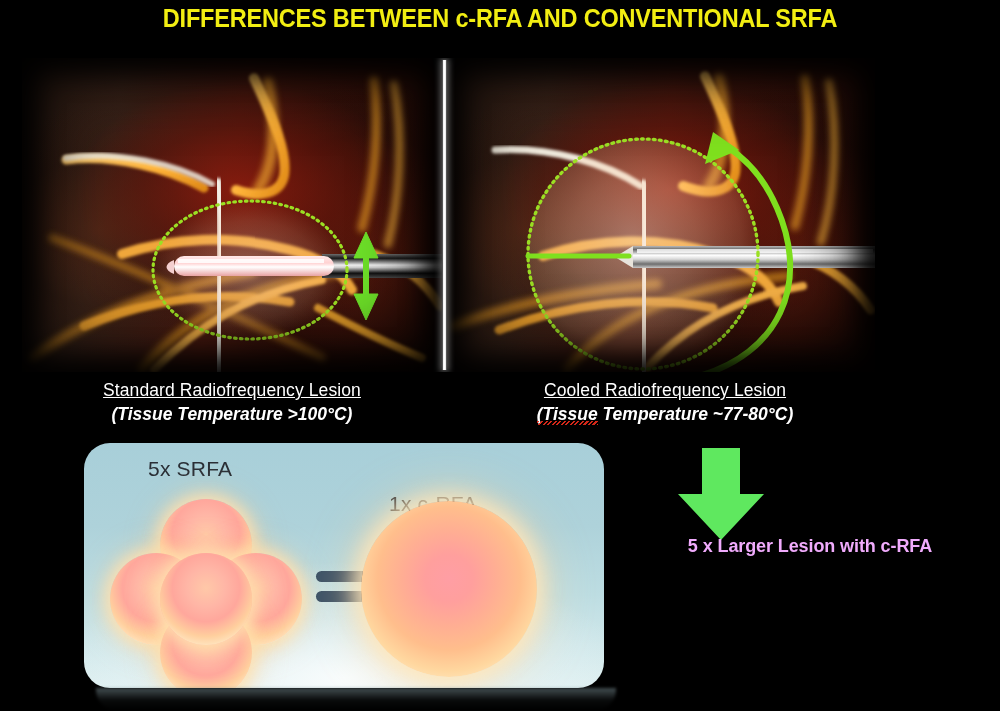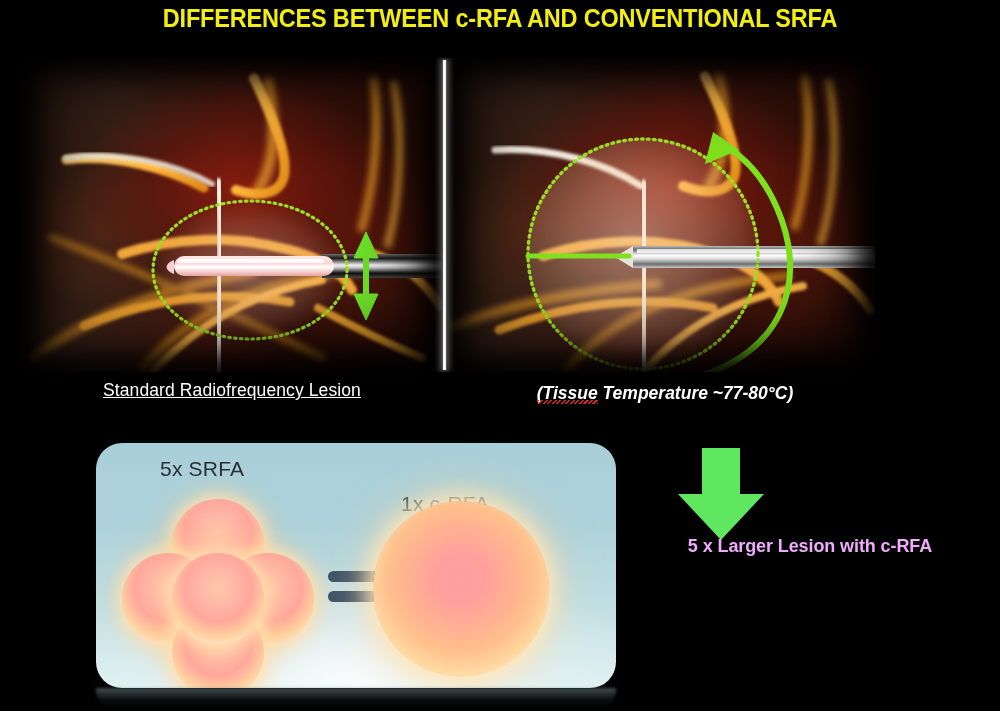--- a/index.html
+++ b/index.html
@@ -67,21 +67,21 @@
   .spell-underline { position:relative; }
   .spell-underline::after{
     content:""; position:absolute; left:0; right:0; bottom:-1px; height:4px;
     background-image:
       repeating-linear-gradient(135deg,#e02a1a 0 1.6px, rgba(224,42,26,0) 1.6px 3.2px);
     opacity:.95;
   }
 
   
   #comparison-panel {
-    position:absolute; left:96px; top:443px; width:520px; height:245px;
+    position:absolute; left:84px; top:443px; width:520px; height:245px;
     border-radius:26px;
     background:
       radial-gradient(ellipse 78% 66% at 50% 96%, rgba(255,255,255,0.82) 0%, rgba(236,246,248,0.45) 38%, rgba(255,255,255,0) 72%),
       linear-gradient(180deg,#a8cfd9 0%, #aed2da 34%, #bddde2 62%, #cfe7ea 82%, #dff0f1 100%);
     overflow:hidden;
   }
   #panel-reflection{
     position:absolute; left:96px; top:688px; width:520px; height:22px;
     border-radius:0 0 20px 20px;
     background:linear-gradient(180deg, rgba(122,142,148,0.55) 0%, rgba(40,46,48,0.22) 55%, rgba(0,0,0,0) 100%);
@@ -288,23 +288,25 @@
     </svg>
 
     <div class="vignette"></div>
   </div>
 
   <div class="divider"></div>
 </div>
 
 <div class="caption" id="caption-left">
   <div class="cap-line1">Standard Radiofrequency Lesion</div>
+  <div><span class="cap-line2">(Tissue Temperature &gt;100°C)</span></div>
 </div>
 
 <div class="caption" id="caption-right">
+  <div class="cap-line1">Cooled Radiofrequency Lesion</div>
   <div><span class="cap-line2"><span class="spell-underline">(Tissue</span><span> Temperature ~77-80°C)</span></span></div>
 </div>
 
 <div id="comparison-panel">
 
   <div class="panel-label" id="label-srfa">5x SRFA</div>
   <div class="panel-label" id="label-crfa">1x c-RFA</div>
 
   <div class="lesion lesion-small" style="left:76px;  top:56px;"></div>
   <div class="lesion lesion-small" style="left:26px;  top:110px;"></div>

